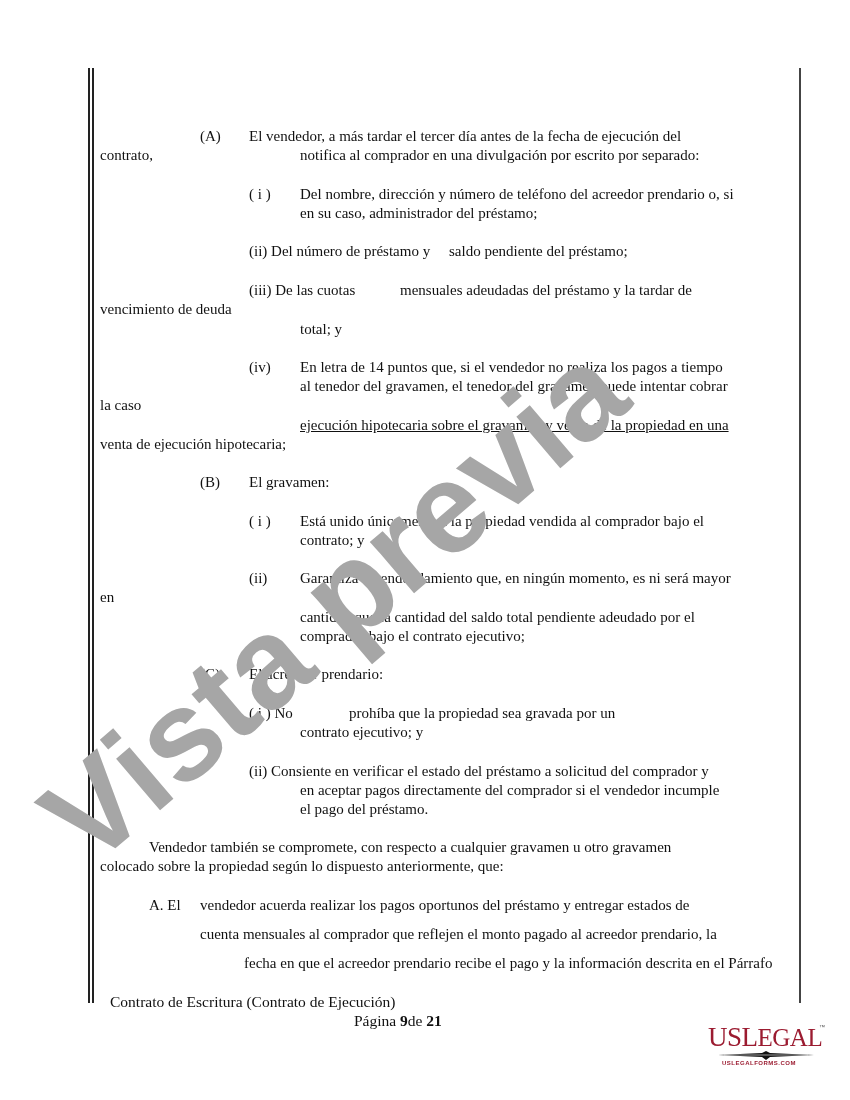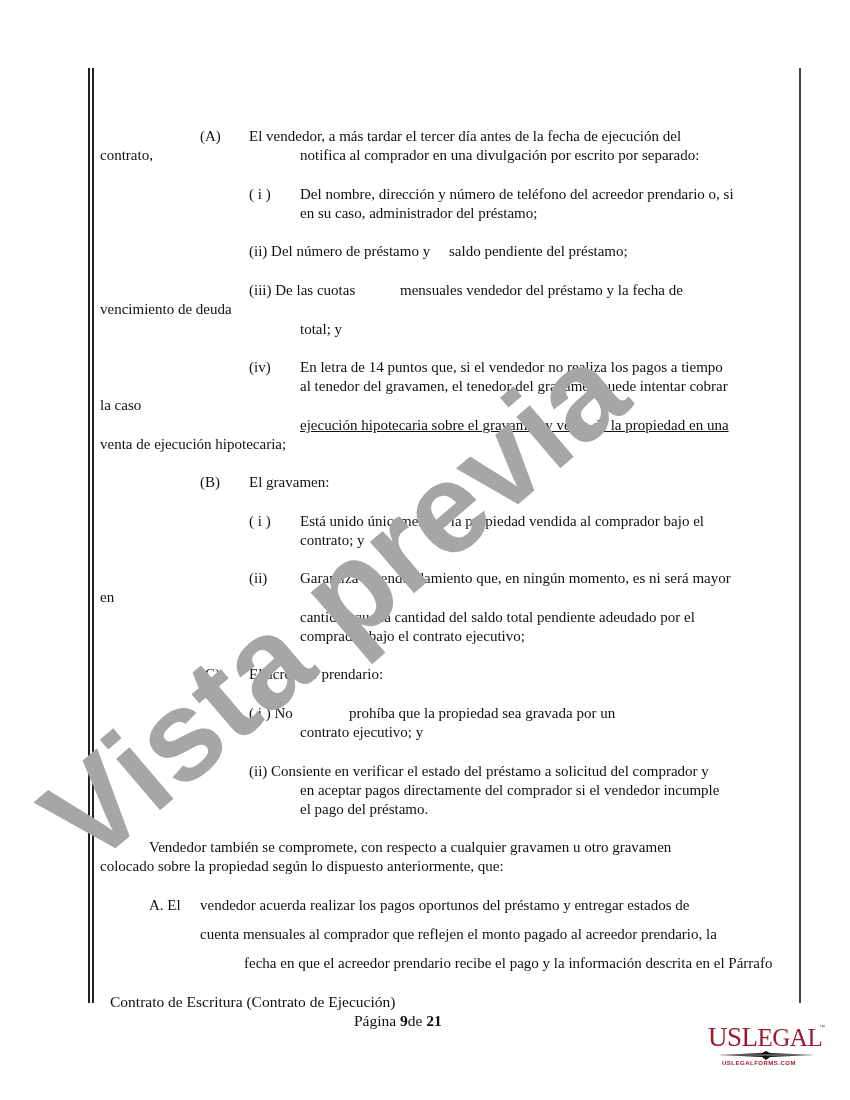--- a/index.html
+++ b/index.html
@@ -31,21 +31,21 @@
     <div class="line" style="left: 200px; top: 127px;">(A)</div>
     <div class="line" style="left: 249px; top: 127px;">El vendedor, a más tardar el tercer día antes de la fecha de ejecución del</div>
     <div class="line" style="left: 100px; top: 146px;">contrato,</div>
     <div class="line" style="left: 300px; top: 146px;">notifica al comprador en una divulgación por escrito por separado:</div>
     <div class="line" style="left: 249px; top: 185px;">( i )</div>
     <div class="line" style="left: 300px; top: 185px;">Del nombre, dirección y número de teléfono del acreedor prendario o, si</div>
     <div class="line" style="left: 300px; top: 204px;">en su caso, administrador del préstamo;</div>
     <div class="line" style="left: 249px; top: 242px; text-align: center;">(ii) Del número de préstamo y</div>
     <div class="line" style="left: 449px; top: 242px;">saldo pendiente del préstamo;</div>
     <div class="line" style="left: 249px; top: 281px;">(iii) De las cuotas</div>
-    <div class="line" style="left: 400px; top: 281px;">mensuales vendedor del préstamo y la fecha de</div>
+    <div class="line" style="left: 400px; top: 281px;">mensuales adeudadas del préstamo y la tardar de</div>
     <div class="line" style="left: 100px; top: 300px;">vencimiento de deuda</div>
     <div class="line" style="left: 300px; top: 320px;">total; y</div>
     <div class="line" style="left: 249px; top: 358px;">(iv)</div>
     <div class="line" style="left: 300px; top: 358px;">En letra de 14 puntos que, si el vendedor no realiza los pagos a tiempo</div>
     <div class="line" style="left: 300px; top: 377px;">al tenedor del gravamen, el tenedor del gravamen puede intentar cobrar</div>
     <div class="line" style="left: 100px; top: 396px;">la caso</div>
     <div class="line" style="left: 300px; top: 416px; text-decoration: underline;">ejecución hipotecaria sobre el gravamen y venta de la propiedad en una</div>
     <div class="line" style="left: 100px; top: 435px;">venta de ejecución hipotecaria;</div>
     <div class="line" style="left: 200px; top: 473px;">(B)</div>
     <div class="line" style="left: 249px; top: 473px;">El gravamen:</div>

